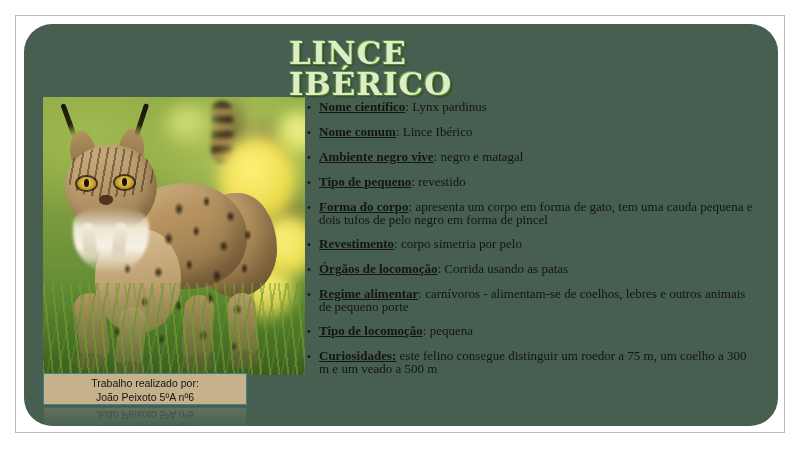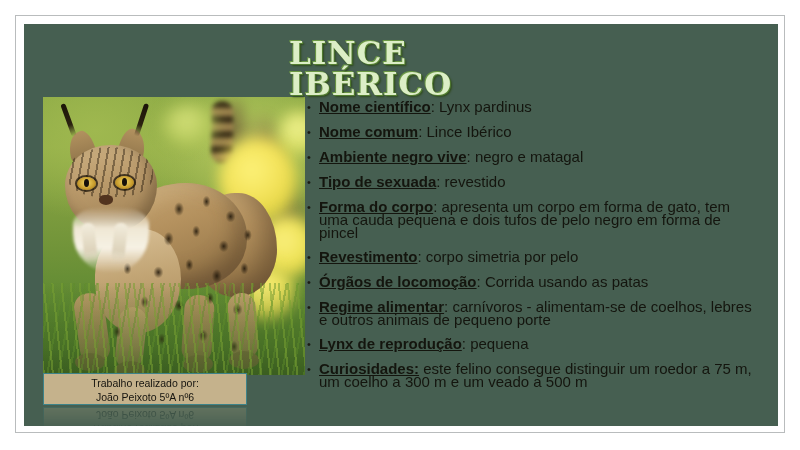--- a/index.html
+++ b/index.html
@@ -34,20 +34,21 @@
   }
   
   #slide-canvas {
     position: absolute;
     left: 8px;
     top: 8px;
     width: 754px;
     height: 402px;
     background: #465f51;
     overflow: hidden;
+    border-radius: 28px;
   }
 
   
   #slide-title {
     position: absolute;
     left: 265px;
     top: 14px;
     width: 470px;
     font-family: "DejaVu Serif", serif;
     font-weight: bold;
@@ -302,22 +303,23 @@
     width: 12px;
     flex: 0 0 12px;
     color: #1a1a12;
     font-size: 11px;
     line-height: 13px;
     padding-top: 1px;
   }
   .bullet-text {
     flex: 1 1 auto;
     color: #14150e;
-    font-size: 15px;
+    font-size: 13px;
     line-height: 13px;
+    font-family: Liberation Serif, serif;
   }
   .bullet-text .lbl {
     font-weight: bold;
     text-decoration: underline;
   }
 </style>
 </head>
 <body>
 
 <div id="app-frame">
@@ -390,41 +392,41 @@
           <div class="bullet-row">
             <span class="bullet-dot">•</span>
             <span class="bullet-text"><span class="lbl">Nome comum</span><span>: </span><span>Lince Ibérico</span></span>
           </div>
           <div class="bullet-row">
             <span class="bullet-dot">•</span>
             <span class="bullet-text"><span class="lbl">Ambiente negro vive</span><span>:  </span><span>negro e matagal</span></span>
           </div>
           <div class="bullet-row">
             <span class="bullet-dot">•</span>
-            <span class="bullet-text"><span class="lbl">Tipo de sexuada</span><span>: </span><span>revestido</span></span>
+            <span class="bullet-text"><span class="lbl">Tipo de pequeno</span><span>: </span><span>revestido</span></span>
           </div>
           <div class="bullet-row">
             <span class="bullet-dot">•</span>
             <span class="bullet-text"><span class="lbl">Forma do corpo</span><span>: </span><span>apresenta um corpo em forma de gato, tem uma cauda pequena e dois tufos de pelo negro em forma de pincel</span></span>
           </div>
           <div class="bullet-row">
             <span class="bullet-dot">•</span>
             <span class="bullet-text"><span class="lbl">Revestimento</span><span>: </span><span>corpo simetria por pelo</span></span>
           </div>
           <div class="bullet-row">
             <span class="bullet-dot">•</span>
             <span class="bullet-text"><span class="lbl">Órgãos de locomoção</span><span>: </span><span>Corrida usando as patas</span></span>
           </div>
           <div class="bullet-row">
             <span class="bullet-dot">•</span>
             <span class="bullet-text"><span class="lbl">Regime alimentar</span><span>: </span><span>carnívoros - alimentam-se de coelhos, lebres e outros animais de pequeno porte</span></span>
           </div>
           <div class="bullet-row">
             <span class="bullet-dot">•</span>
-            <span class="bullet-text"><span class="lbl">Lynx de reprodução</span><span>: </span><span>pequena</span></span>
+            <span class="bullet-text"><span class="lbl">Tipo de locomoção</span><span>: </span><span>pequena</span></span>
           </div>
           <div class="bullet-row">
             <span class="bullet-dot">•</span>
             <span class="bullet-text"><span class="lbl">Curiosidades:</span><span> </span><span>este felino consegue distinguir um roedor a 75 m, um coelho a 300 m e um veado a 500 m</span></span>
           </div>
         </div>
 
     </div>
   </div>
 </div>

